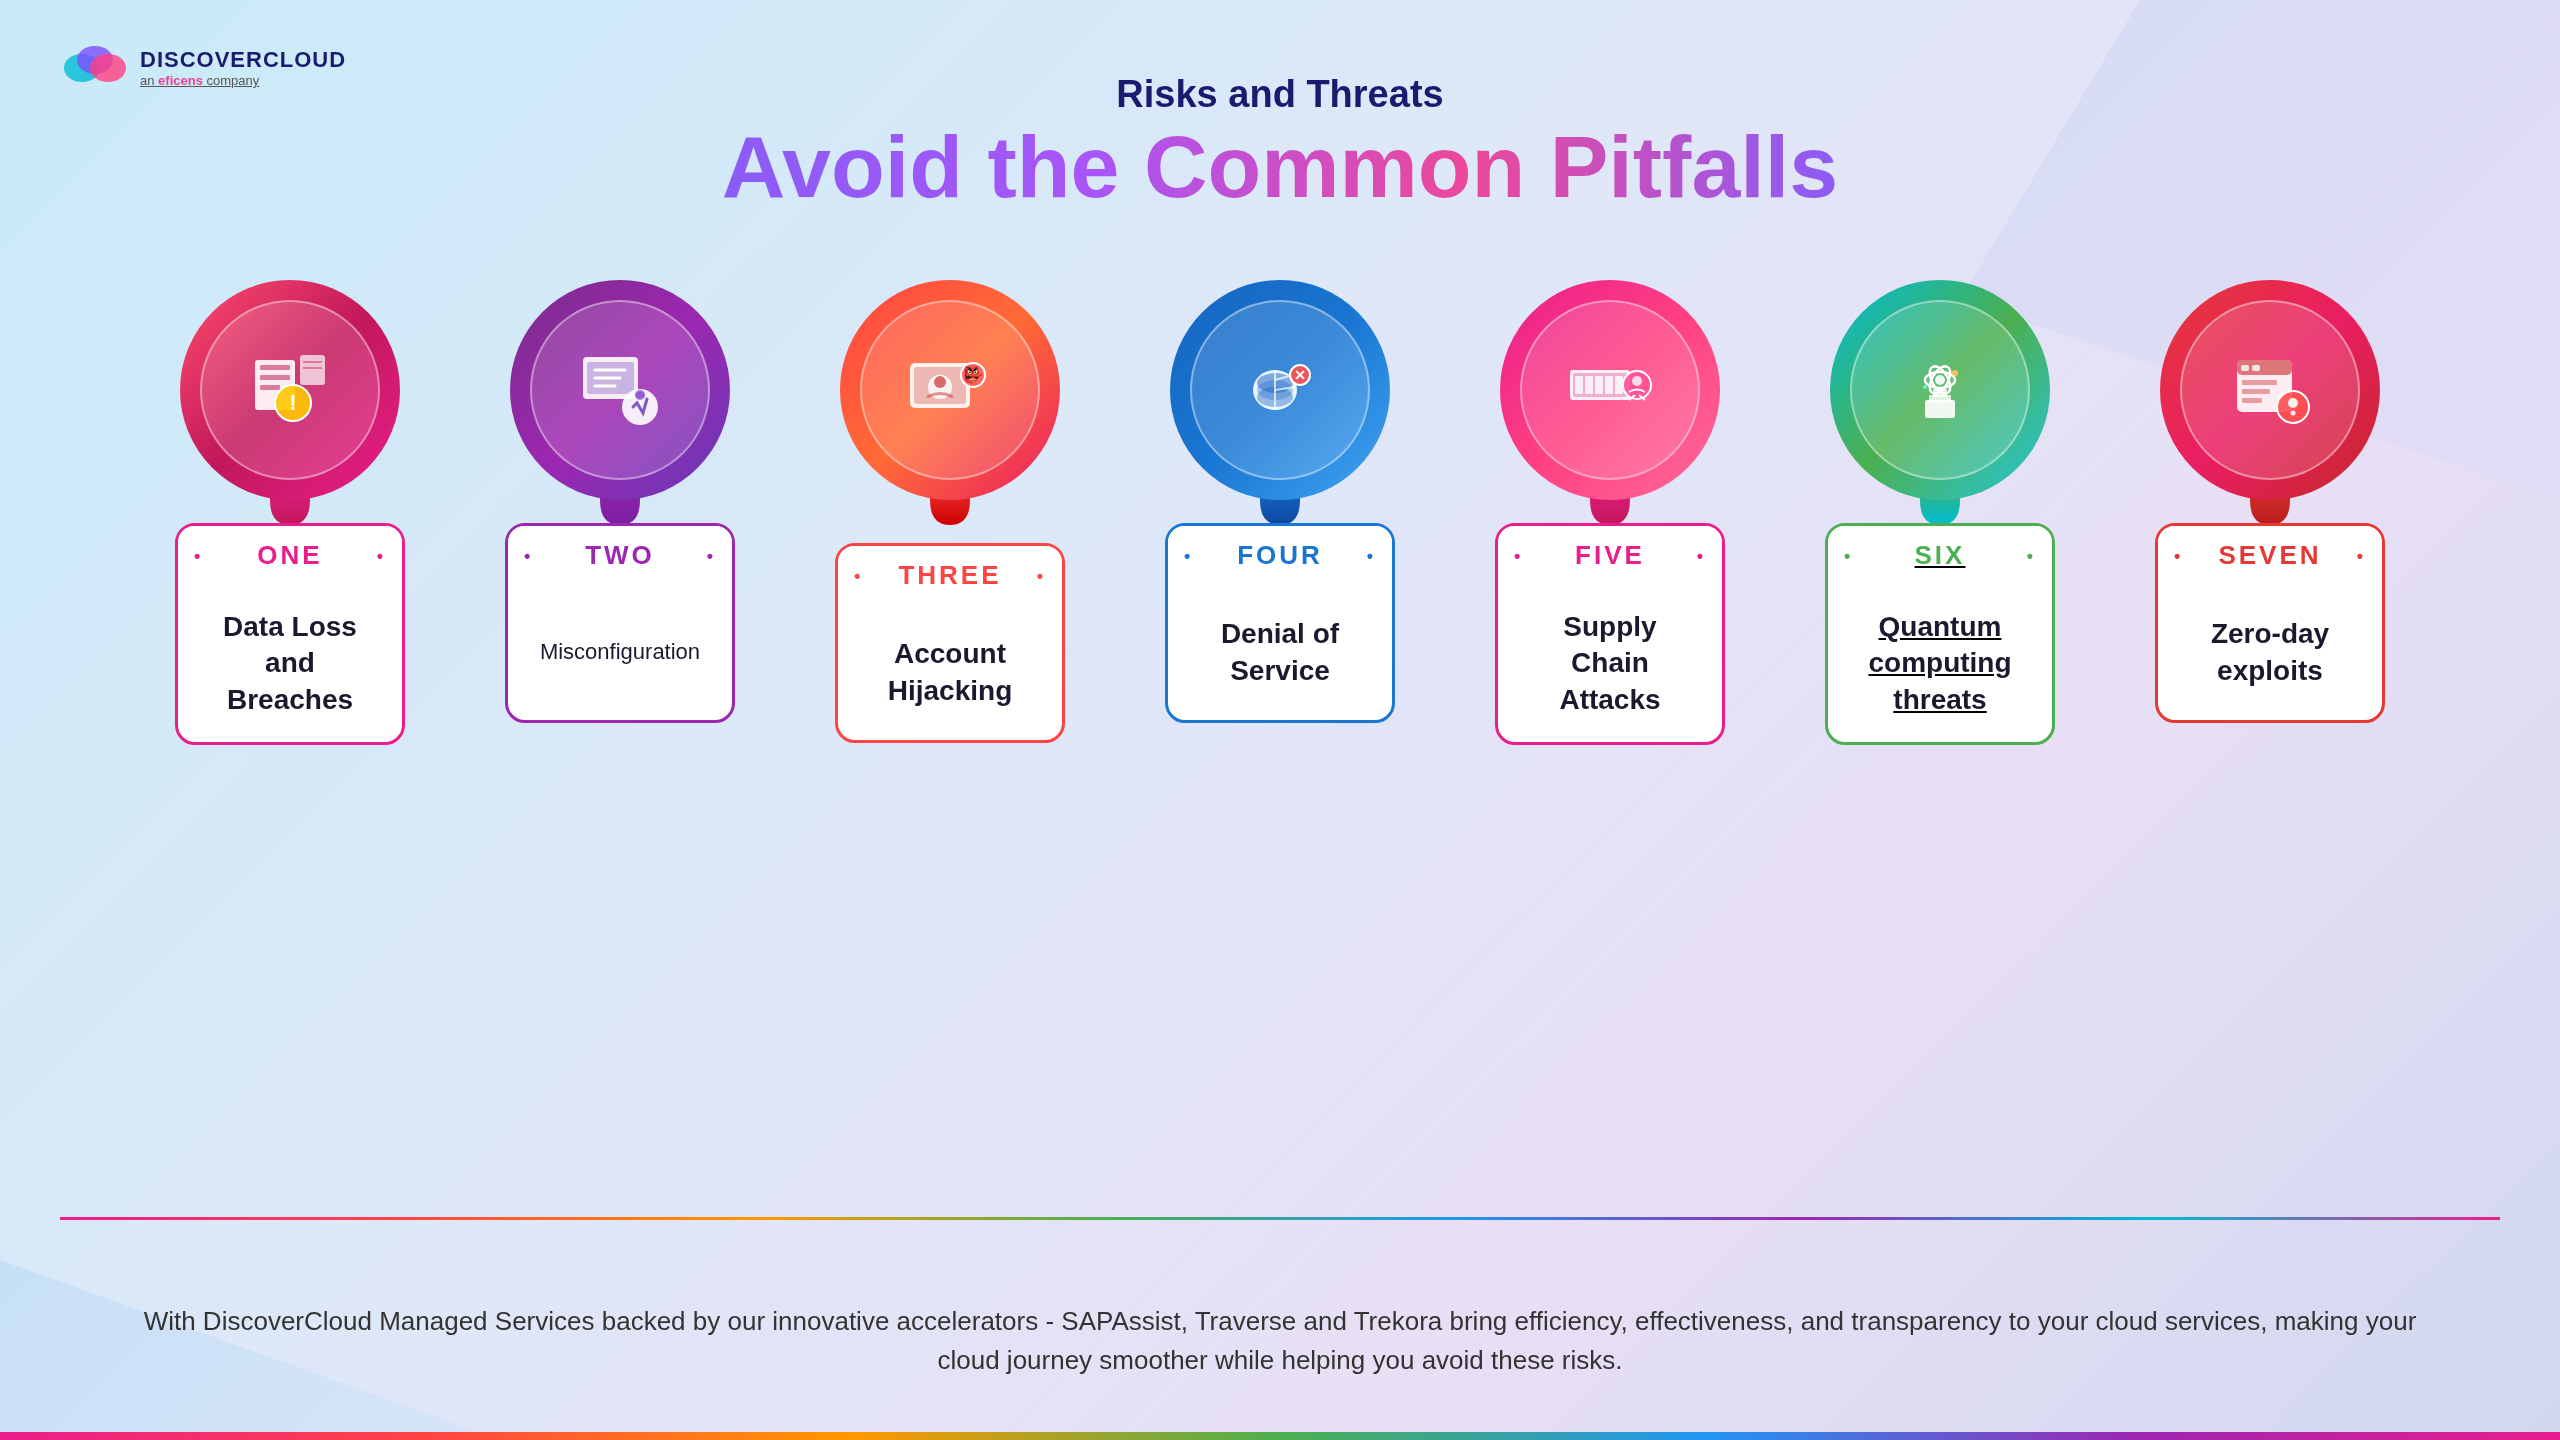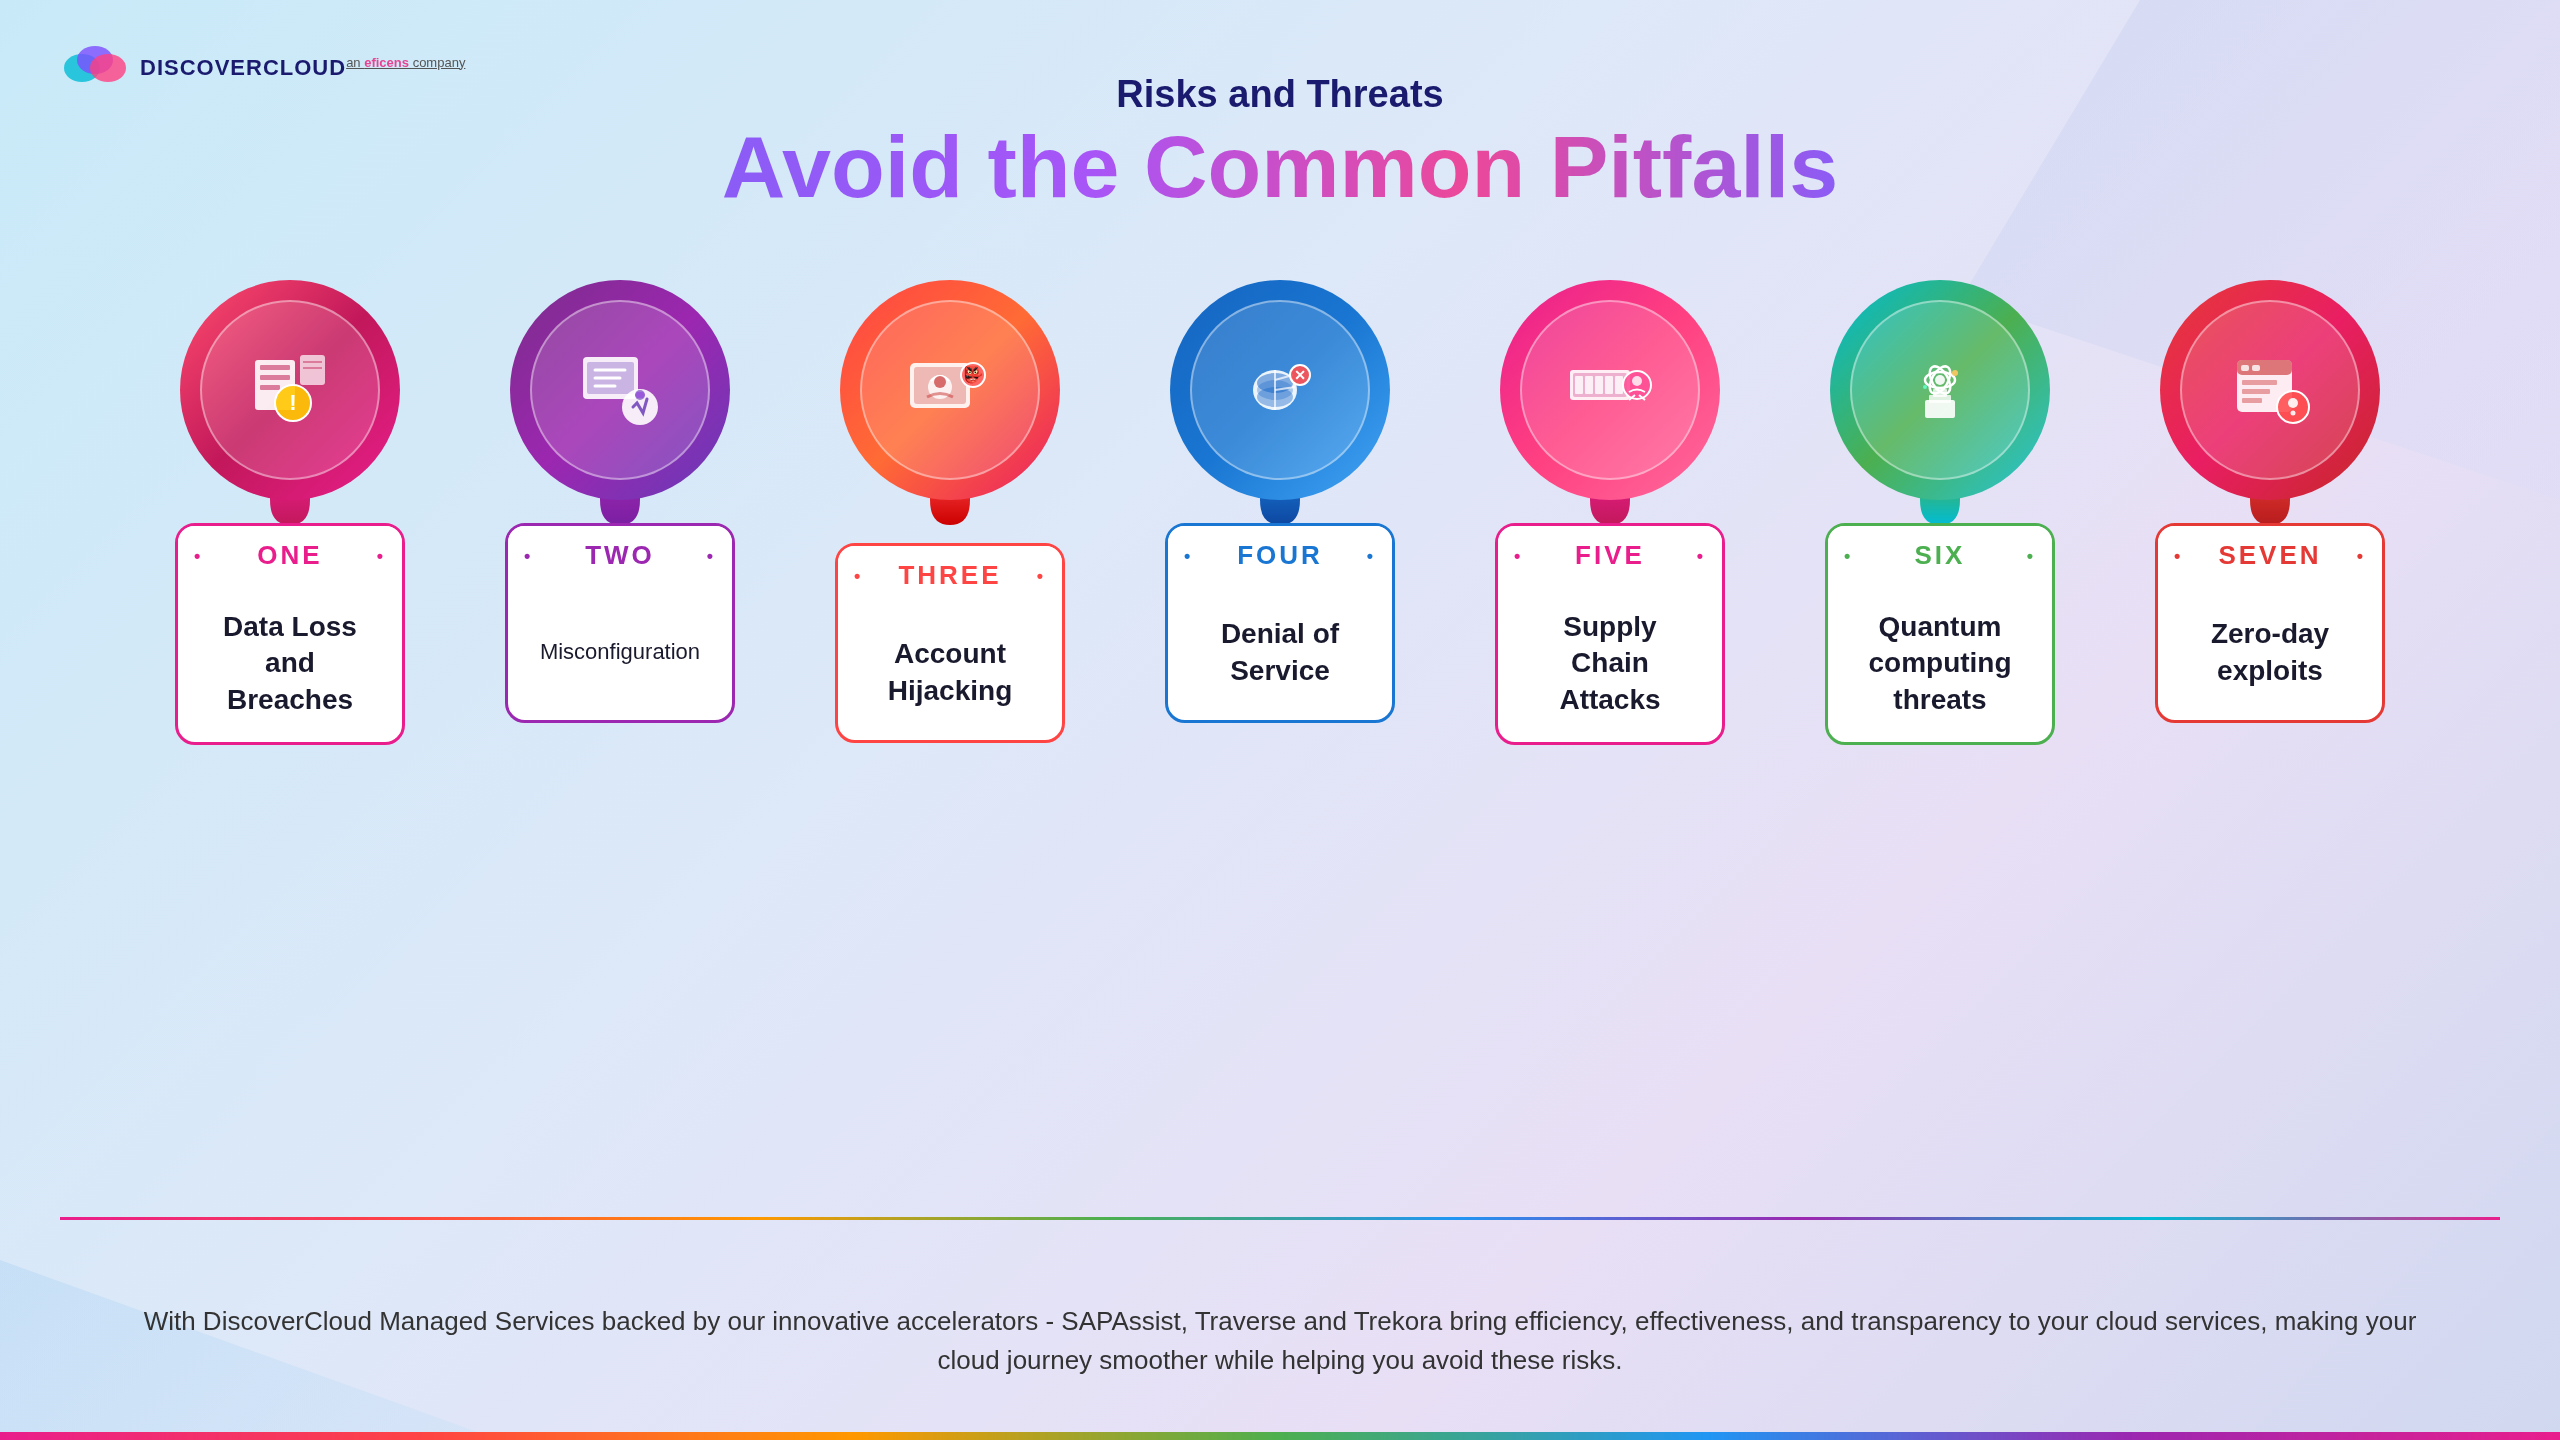--- a/index.html
+++ b/index.html
@@ -57,21 +57,21 @@
       gap: 10px;
     }
 
     .logo-icon {
       width: 70px;
       height: 55px;
     }
 
     .logo-text {
       display: flex;
-      flex-direction: row;
+      flex-direction: column;
     }
 
     .logo-discover {
       font-size: 22px;
       font-weight: 900;
       color: #1a1a6e;
       letter-spacing: 1px;
     }
 
     .logo-eficens {
@@ -238,21 +238,21 @@
       background: linear-gradient(135deg, #e91e8c, #ff4081, #ff6b9d);
     }
     .item-5 .label-box { border-color: #e91e8c; }
     .item-5 .label-number { color: #e91e8c; }
     .item-5 .label-number::before, .item-5 .label-number::after { color: #e91e8c; }
 
     
     .item-6 .circle-outer {
       background: linear-gradient(135deg, #00bcd4, #4caf50, #26c6da);
     }
-    .item-6 .label-box { border-color: #4caf50; }
+    .item-6 .label-box { border-color: #4caf50; text-decoration: underline; }
     .item-6 .label-number { color: #4caf50; }
     .item-6 .label-number::before, .item-6 .label-number::after { color: #4caf50; }
 
     
     .item-7 .circle-outer {
       background: linear-gradient(135deg, #e53935, #e91e63, #c62828);
     }
     .item-7 .label-box { border-color: #e53935; }
     .item-7 .label-number { color: #e53935; }
     .item-7 .label-number::before, .item-7 .label-number::after { color: #e53935; }

